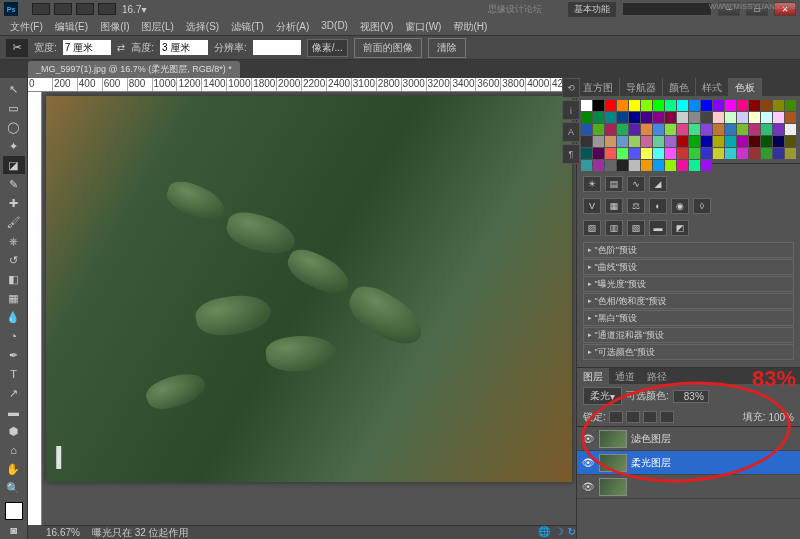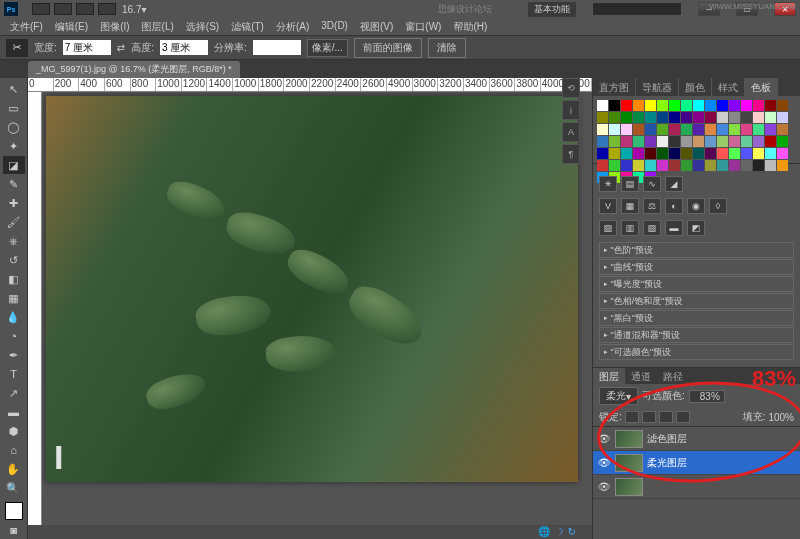--- a/index.html
+++ b/index.html
@@ -1,21 +1,21 @@
 <!DOCTYPE html>
 <html><head>
 <meta charset="utf-8">
 <style>
 *{margin:0;padding:0;box-sizing:border-box;font-family:"Microsoft YaHei",Arial,sans-serif;font-size:10px}
 body{background:#535353;width:800px;height:539px;overflow:hidden;position:relative}
 .titlebar{height:18px;background:#535353;display:flex;align-items:center;padding:0 4px;color:#ccc}
 .titlebar .ps-icon{width:14px;height:14px;background:#001e36;color:#31a8ff;font-weight:bold;font-size:7px;display:flex;align-items:center;justify-content:center;margin-right:6px}
 .titlebar .btns{margin-left:8px;display:flex;gap:4px}
 .titlebar .btn{width:18px;height:12px;background:#3a3a3a;border:1px solid #222}
-.titlebar .right{margin-left:auto;display:flex;gap:16px;align-items:center}
+.titlebar .right{margin-left:auto;display:flex;gap:6px;align-items:center}
 .titlebar .badge{background:#3a3a3a;padding:1px 6px;color:#ccc;font-size:9px}
 .titlebar .search{width:90px;height:14px;background:#2a2a2a;border:1px solid #555}
 .titlebar .win-btn{width:22px;height:14px;border:1px solid #444;display:flex;align-items:center;justify-content:center;font-size:8px;color:#ccc}
 .titlebar .win-min{background:linear-gradient(#5a5a5a,#3a3a3a)}
 .titlebar .win-max{background:linear-gradient(#5a5a5a,#3a3a3a)}
 .titlebar .win-close{background:linear-gradient(#e06060,#a02020);color:#fff}
 .menubar{height:18px;background:#535353;display:flex;padding:0 4px;color:#ccc;border-bottom:1px solid #333}
 .menubar span{padding:2px 6px;cursor:default}
 .options{height:24px;background:#4a4a4a;border-bottom:1px solid #333;display:flex;align-items:center;padding:0 6px;gap:6px;color:#ccc;font-size:9px}
 .options .field{width:48px;height:15px;background:#fff;color:#000;padding:0 2px;display:flex;align-items:center}
@@ -32,21 +32,21 @@
 .ruler-h{height:14px;background:#fff;border-bottom:1px solid #888;display:flex;font-size:6px;color:#444;overflow:hidden}
 .ruler-h span{width:28px;border-right:1px solid #aaa;text-align:left;padding-left:1px}
 .ruler-v{position:absolute;left:0;top:14px;width:14px;bottom:14px;background:#fff;border-right:1px solid #888}
 .canvas{position:absolute;left:14px;top:14px;right:0;bottom:14px;background:#535353;display:flex;align-items:flex-start;justify-content:flex-start;padding:4px 4px}
 .image{width:532px;height:386px;background:linear-gradient(120deg,#8a6b3a 0%,#3a5a3a 20%,#2a4a2a 50%,#4a6a4a 70%,#7a5a2a 100%);position:relative;box-shadow:0 0 6px rgba(0,0,0,.5)}
 .leaf{position:absolute;border-radius:40% 60% 50% 50%;background:radial-gradient(ellipse at 30% 30%,#6a8a5a,#2a4a2a)}
 .watermark{position:absolute;left:8px;bottom:8px;color:rgba(255,255,255,.85);font-family:serif;display:flex;align-items:flex-end;gap:4px}
 .watermark .big{font-size:34px;font-weight:bold;line-height:1}
 .watermark .txt{font-size:12px;font-style:italic;line-height:1.1}
 .status{position:absolute;left:14px;bottom:0;right:0;height:14px;background:#4a4a4a;color:#ccc;font-size:9px;display:flex;align-items:center;padding:0 4px;gap:12px;border-top:1px solid #333}
-.panels{width:208px;background:#535353;border-left:1px solid #333;display:flex;flex-direction:column}
+.panels{width:224px;background:#535353;border-left:1px solid #333;display:flex;flex-direction:column}
 .vtabs{position:absolute;right:220px;top:78px;width:18px;display:flex;flex-direction:column;gap:2px}
 .vtab{width:18px;height:20px;background:#3a3a3a;border:1px solid #555;display:flex;align-items:center;justify-content:center;color:#aaa;font-size:9px}
 .panel-tabs{height:18px;background:#3a3a3a;display:flex;font-size:9px;color:#aaa}
 .panel-tabs span{padding:3px 6px;border-right:1px solid #555}
 .panel-tabs span.on{background:#535353;color:#ddd}
 .swatch-area{height:68px;background:#535353;padding:4px;display:flex;flex-wrap:wrap;gap:1px;align-content:flex-start;border-bottom:1px solid #333}
 .sw{width:11px;height:11px}
 .adjust-panel{border-bottom:1px solid #333}
 .adjust-head{height:18px;background:#3a3a3a;display:flex;font-size:9px;color:#aaa;align-items:center}
 .adjust-head span{padding:3px 6px}
@@ -169,22 +169,22 @@
         <span>600</span>
         <span>800</span>
         <span>1000</span>
         <span>1200</span>
         <span>1400</span>
         <span>1000</span>
         <span>1800</span>
         <span>2000</span>
         <span>2200</span>
         <span>2400</span>
-        <span>2600</span>
-        <span>4900</span>
+        <span>3100</span>
+        <span>2800</span>
         <span>3000</span>
         <span>3200</span>
         <span>3400</span>
         <span>3600</span>
         <span>3800</span>
         <span>4000</span>
         <span>4200</span>
       </div>
     <div class="ruler-v"></div>
     <div class="canvas">
@@ -193,20 +193,24 @@
         <div class="leaf" style="left:180px;top:120px;width:70px;height:35px;transform:rotate(15deg)"></div>
         <div class="leaf" style="left:240px;top:160px;width:65px;height:32px;transform:rotate(25deg)"></div>
         <div class="leaf" style="left:150px;top:200px;width:75px;height:38px;transform:rotate(-10deg)"></div>
         <div class="leaf" style="left:220px;top:240px;width:70px;height:35px;transform:rotate(-5deg)"></div>
         <div class="leaf" style="left:300px;top:200px;width:80px;height:40px;transform:rotate(30deg)"></div>
         <div class="leaf" style="left:100px;top:280px;width:60px;height:30px;transform:rotate(-20deg)"></div>
         <div class="watermark">
           <span class="big">I</span>
         </div>
       </div>
+    </div>
+    <div class="status">
+      <span>16.67%</span>
+      <span>曝光只在 32 位起作用</span>
     </div>
   </div>
 
   <div class="vtabs">
     <div class="vtab">⟲</div>
     <div class="vtab">ℹ</div>
     <div class="vtab">A</div>
     <div class="vtab">¶</div>
   </div>
 

